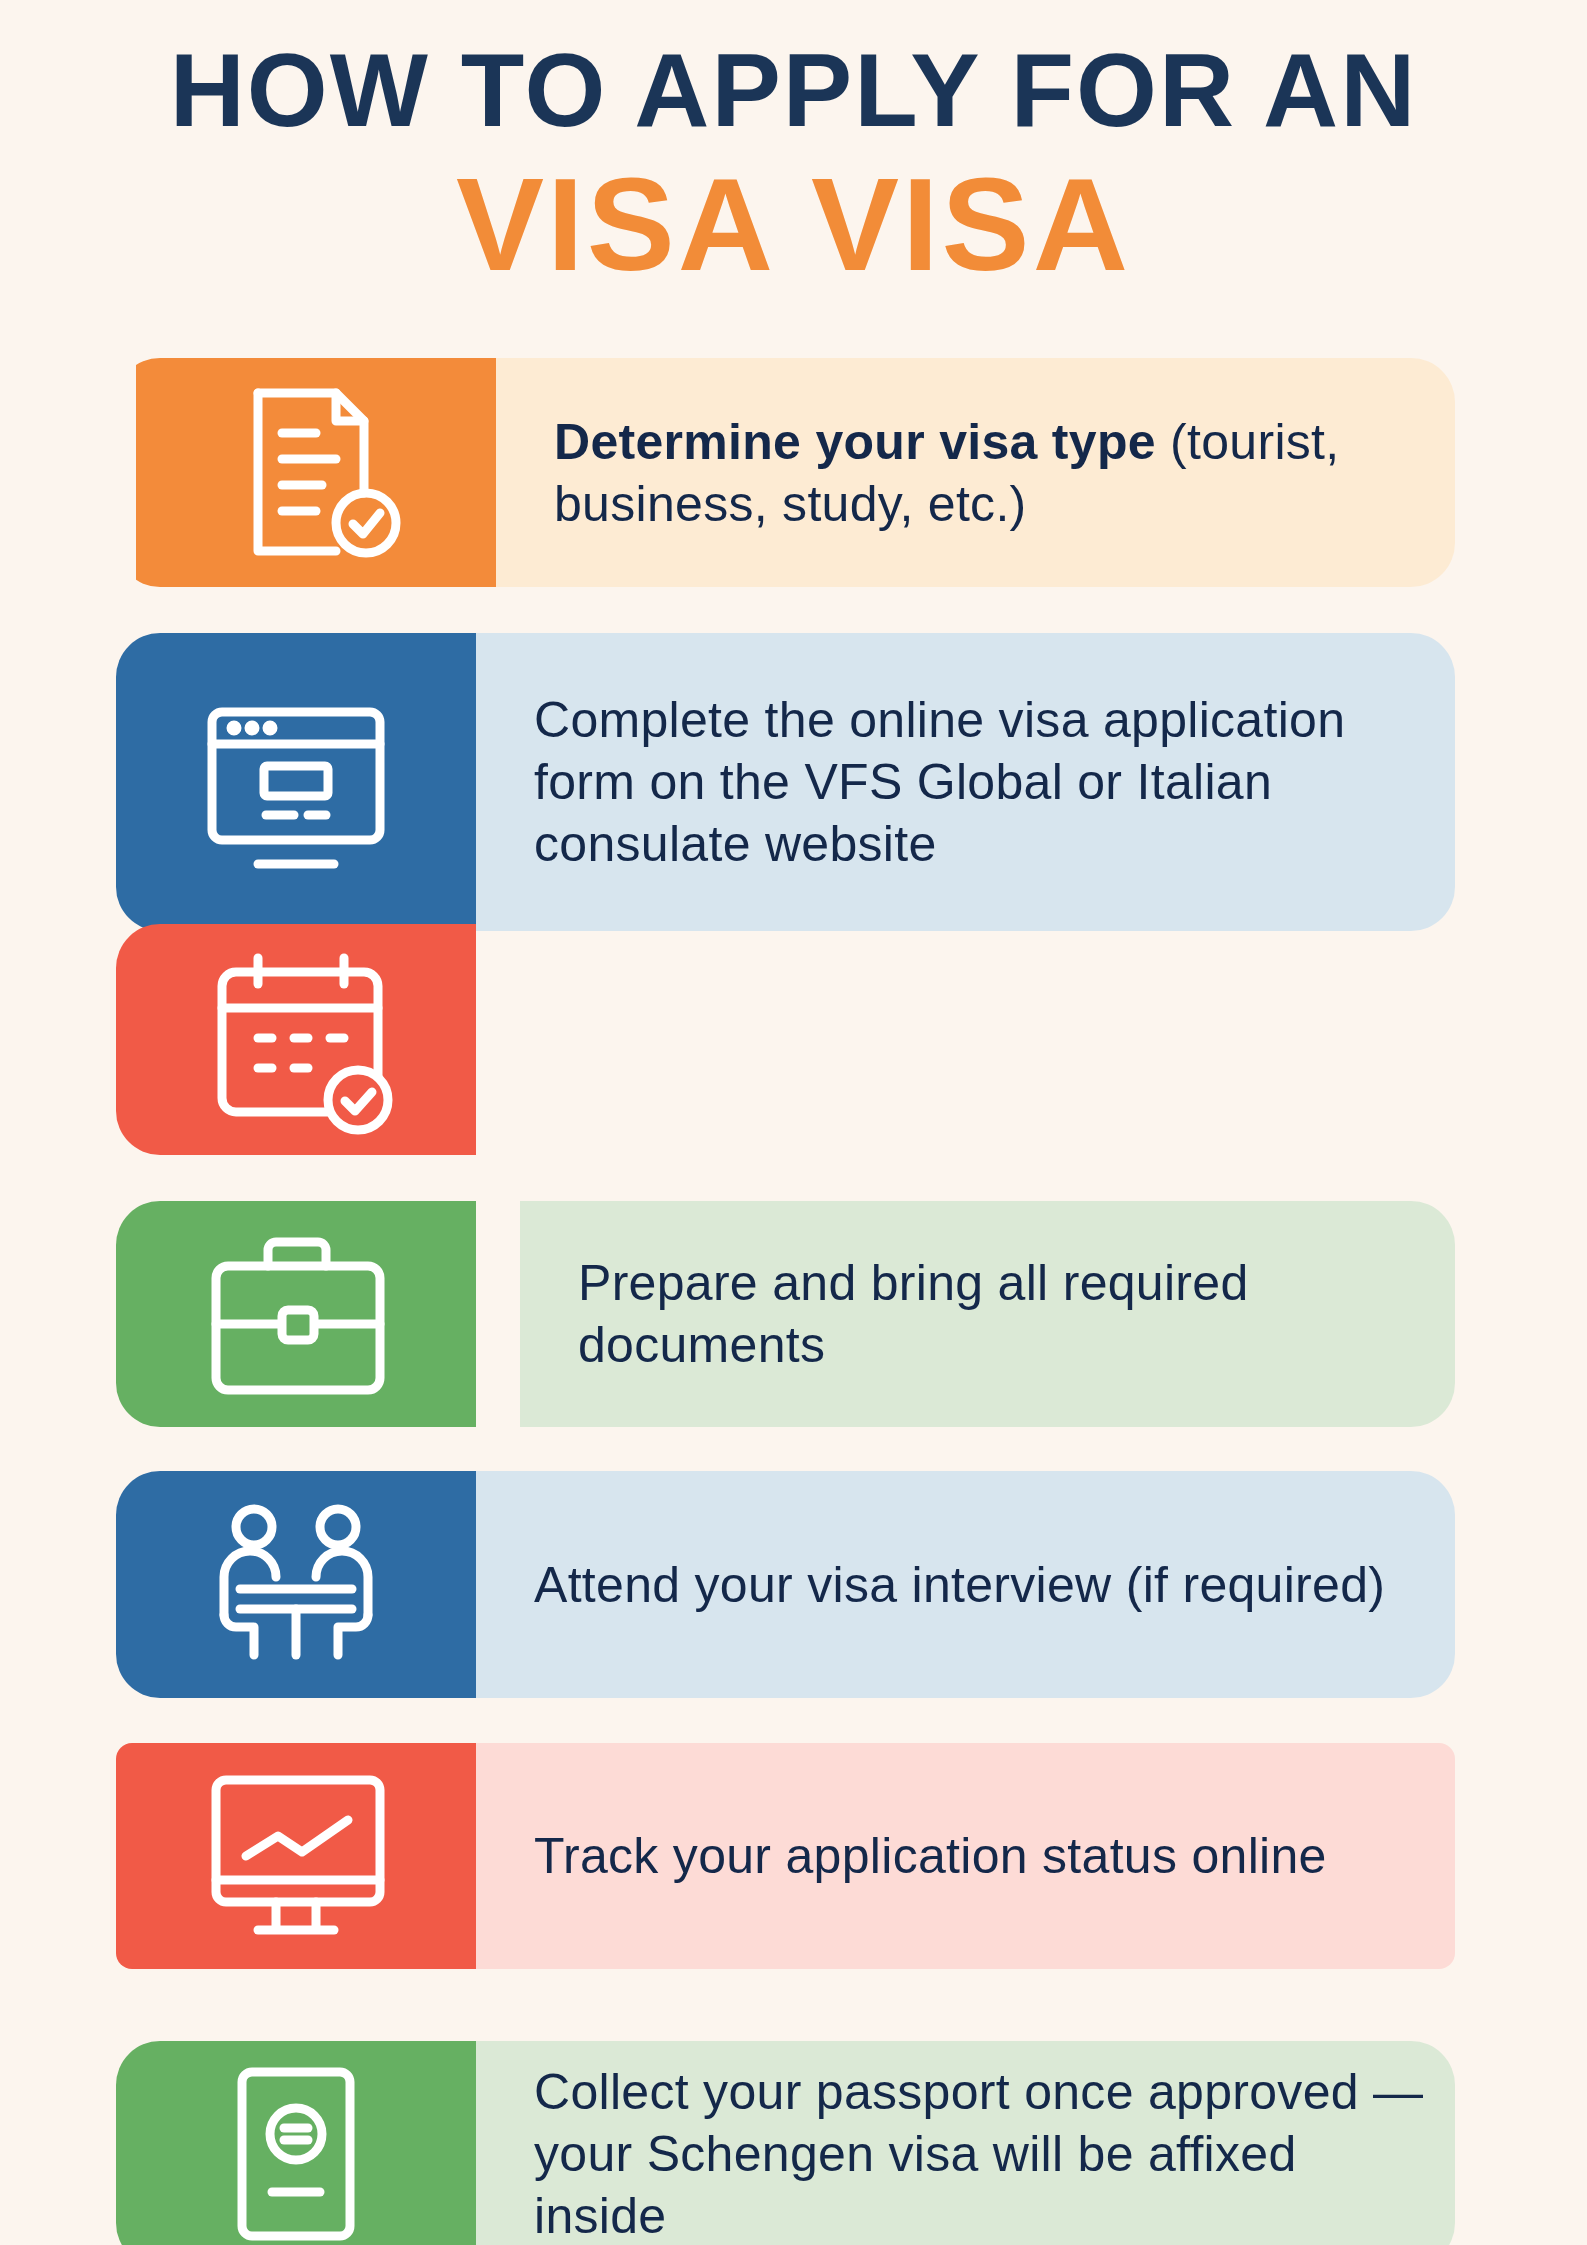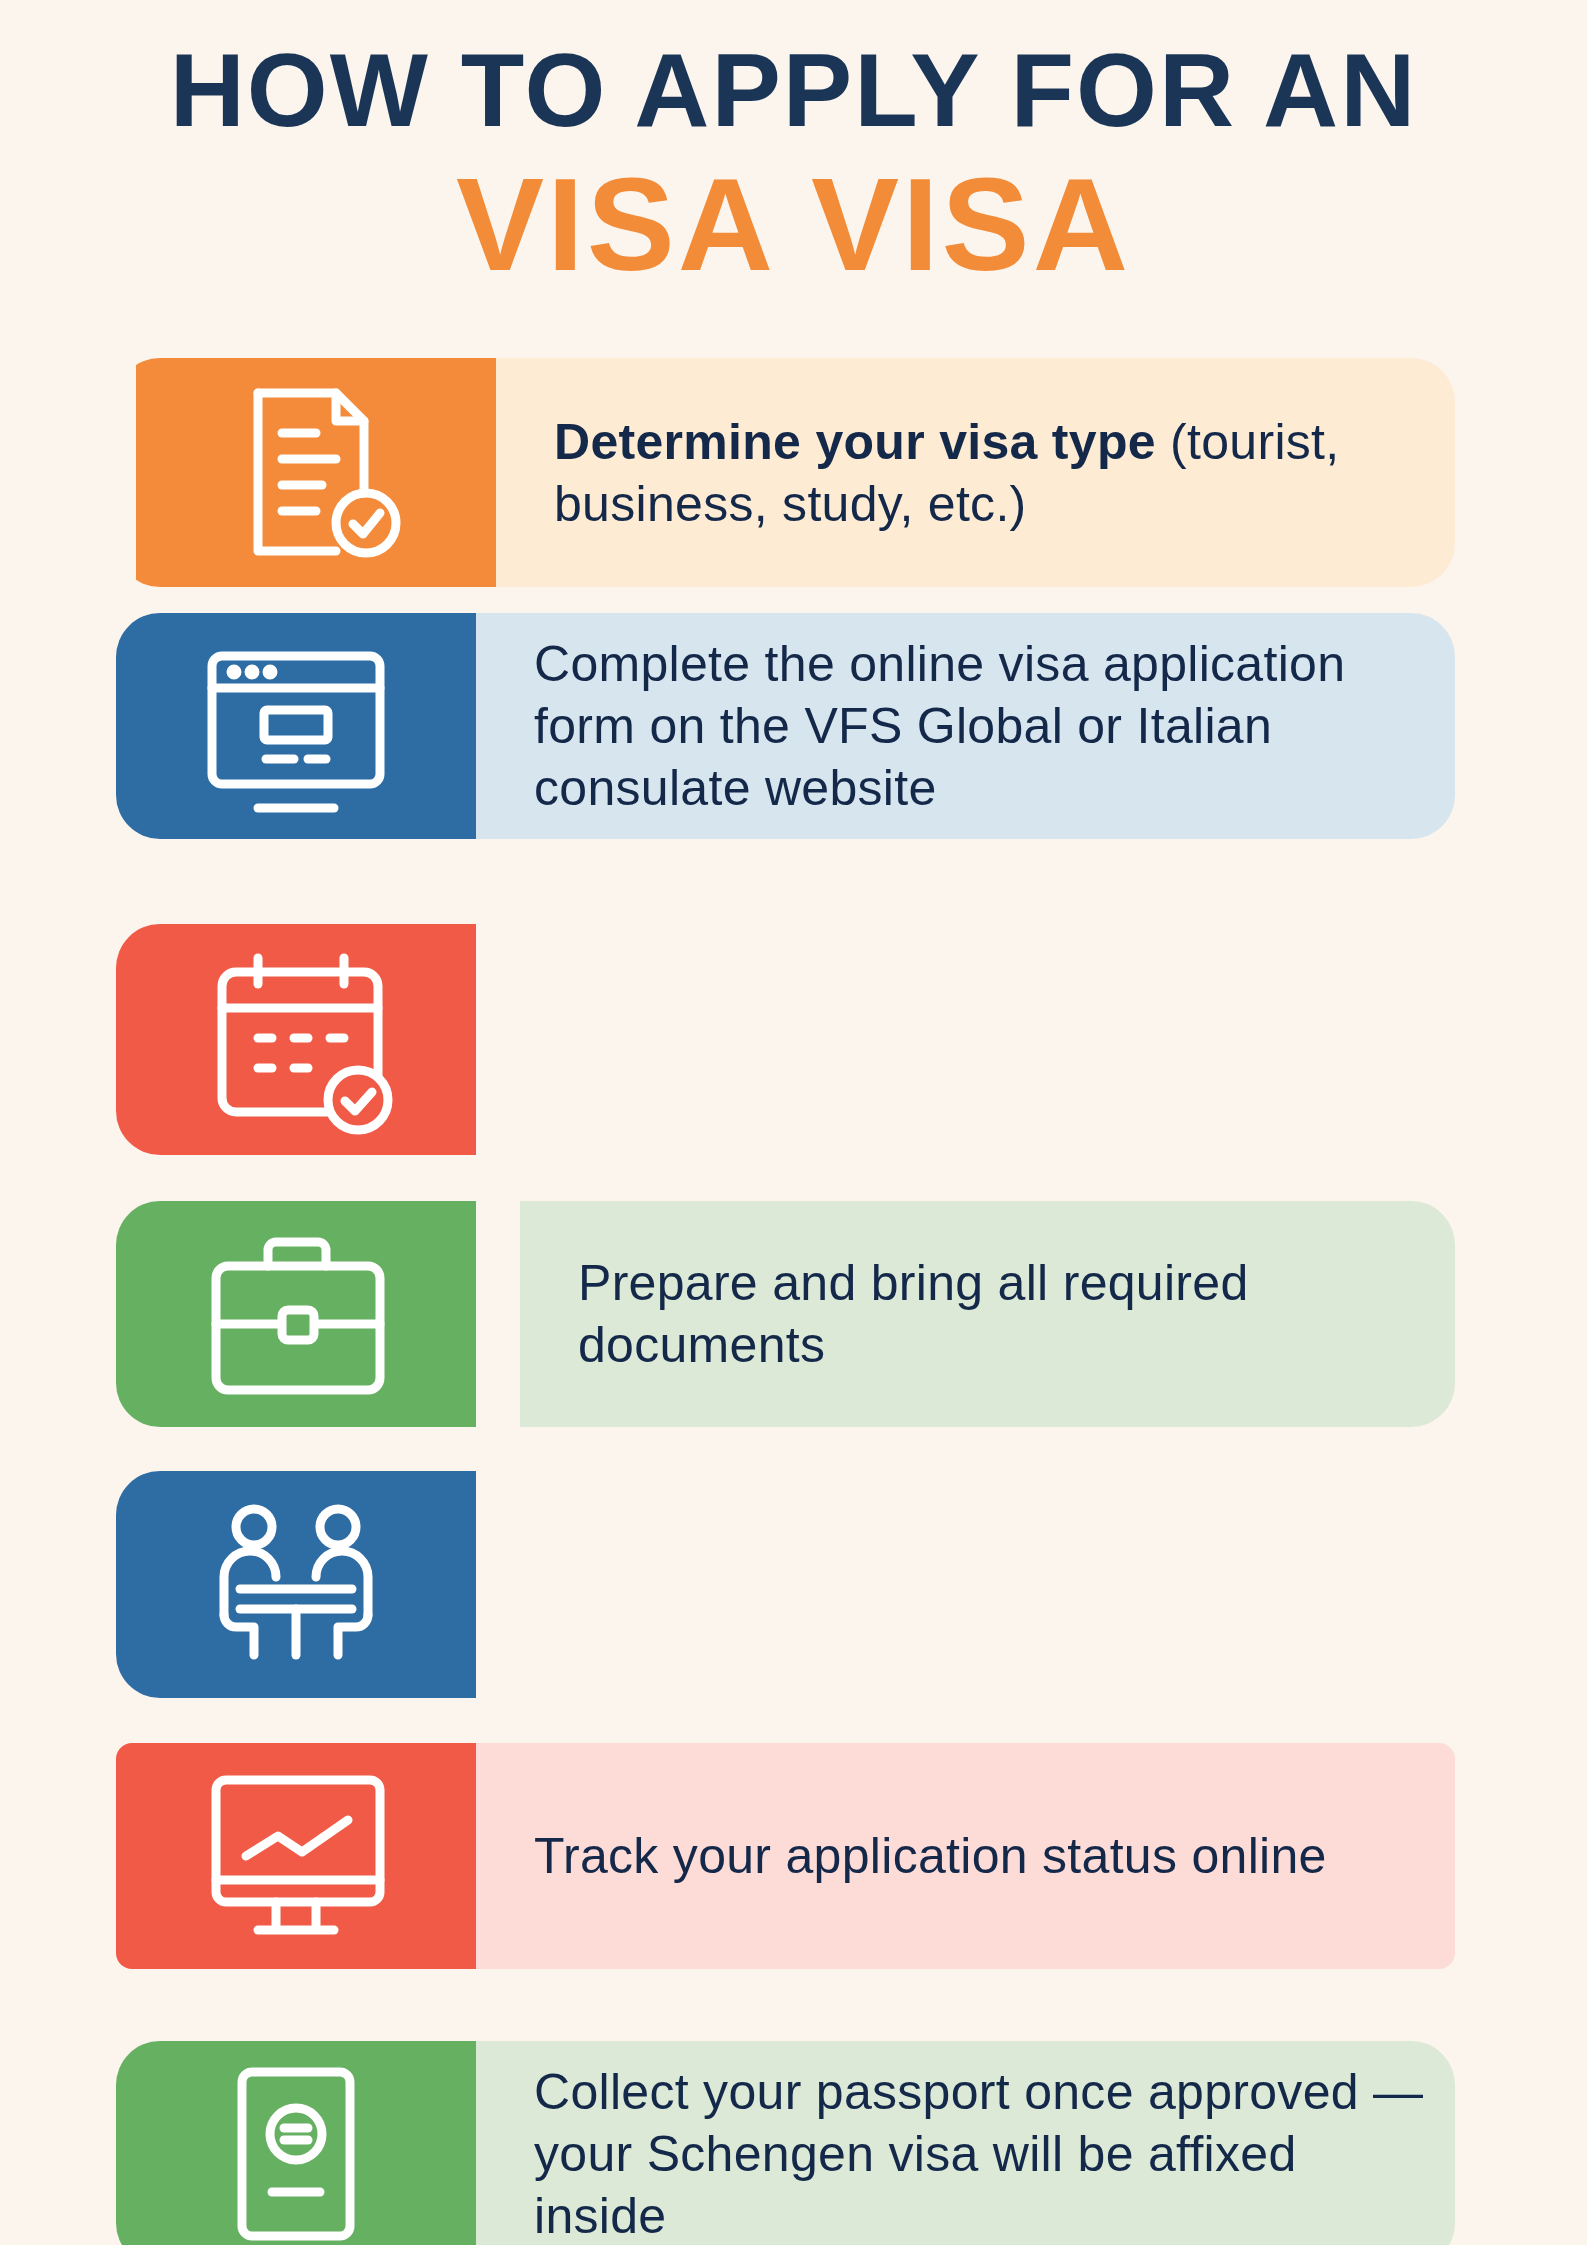--- a/index.html
+++ b/index.html
@@ -86,21 +86,21 @@
       <line x1="66" y1="138" x2="100" y2="138"></line>
       <circle cx="150" cy="150" r="30"></circle>
       <path d="M137 151 L147 161 L164 140"></path>
     </svg>
   </div>
   <div class="text-panel" style="background:#fdebd3;">
     <div class="text"><b>Determine your visa type</b><span> (tourist, business, study, etc.)</span></div>
   </div>
 </div>
 
-<div class="card" style="top:613px;height:226px;justify-content:center;">
+<div class="card" style="top:633px;height:298px;justify-content:center;">
   <div class="icon-panel" style="background:#2e6ca4;">
     <svg viewBox="0 0 200 200" fill="none" stroke="#fff" stroke-width="9" stroke-linecap="round" stroke-linejoin="round">
       <rect x="16" y="30" width="168" height="128" rx="10"></rect>
       <line x1="16" y1="62" x2="184" y2="62"></line>
       <circle cx="38" cy="46" r="3" fill="#fff"></circle>
       <circle cx="56" cy="46" r="3" fill="#fff"></circle>
       <circle cx="74" cy="46" r="3" fill="#fff"></circle>
       <rect x="68" y="84" width="64" height="30" rx="3"></rect>
       <line x1="70" y1="133" x2="98" y2="133"></line>
       <line x1="112" y1="133" x2="130" y2="133"></line>
@@ -152,20 +152,23 @@
       <circle cx="142" cy="42" r="18"></circle>
       <path d="M28 130 V92 a26 26 0 0 1 52 0"></path>
       <path d="M120 92 a26 26 0 0 1 52 0 V130"></path>
       <line x1="44" y1="104" x2="156" y2="104"></line>
       <line x1="44" y1="124" x2="156" y2="124"></line>
       <path d="M28 130 a12 12 0 0 0 12 12 H58 V170"></path>
       <path d="M172 130 a12 12 0 0 1 -12 12 H142 V170"></path>
       <line x1="100" y1="124" x2="100" y2="170"></line>
     </svg>
   </div>
+  <div class="text-panel" style="background:#d7e5ee;">
+    <div class="text">Attend your visa interview (if required)</div>
+  </div>
 </div>
 
 <div class="card" style="top:1743px;height:226px;border-radius:16px;">
   <div class="icon-panel" style="background:#f15a47;">
     <svg viewBox="0 0 200 200" fill="none" stroke="#fff" stroke-width="9" stroke-linecap="round" stroke-linejoin="round">
       <rect x="20" y="24" width="164" height="122" rx="10"></rect>
       <line x1="20" y1="124" x2="184" y2="124"></line>
       <path d="M50 100 L82 80 L106 96 L152 64"></path>
       <line x1="80" y1="146" x2="80" y2="172"></line>
       <line x1="120" y1="146" x2="120" y2="172"></line>

